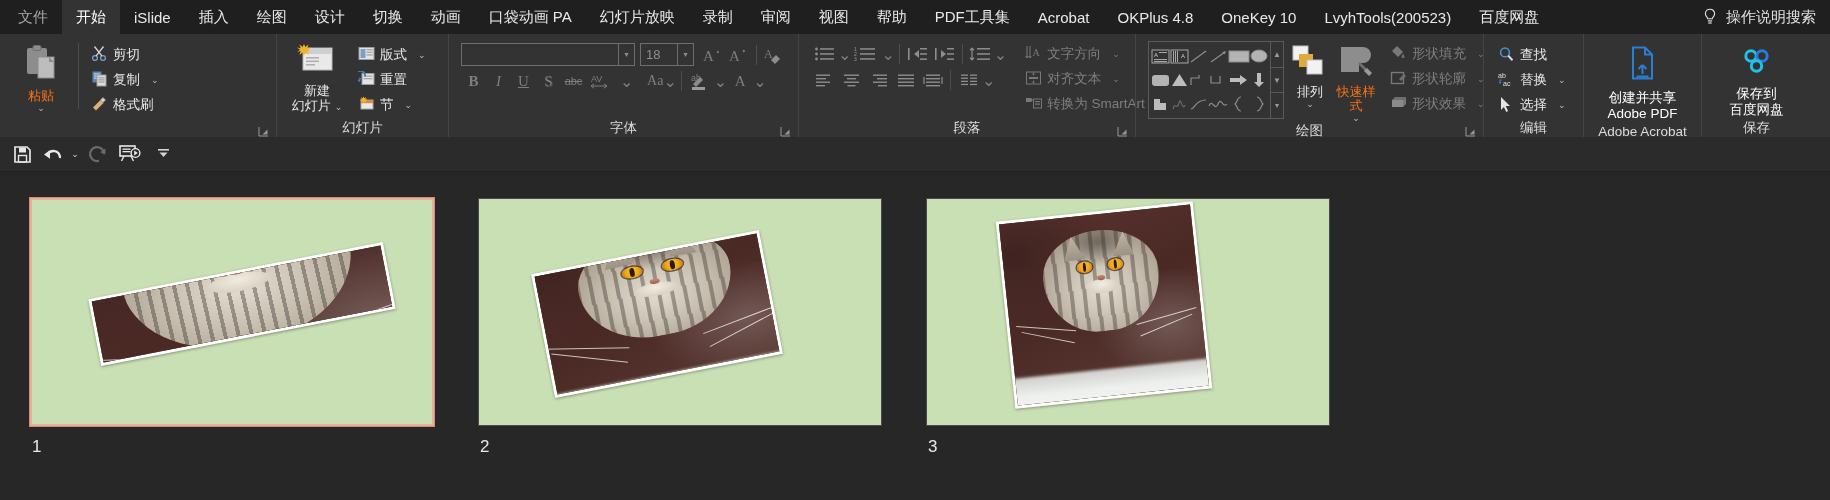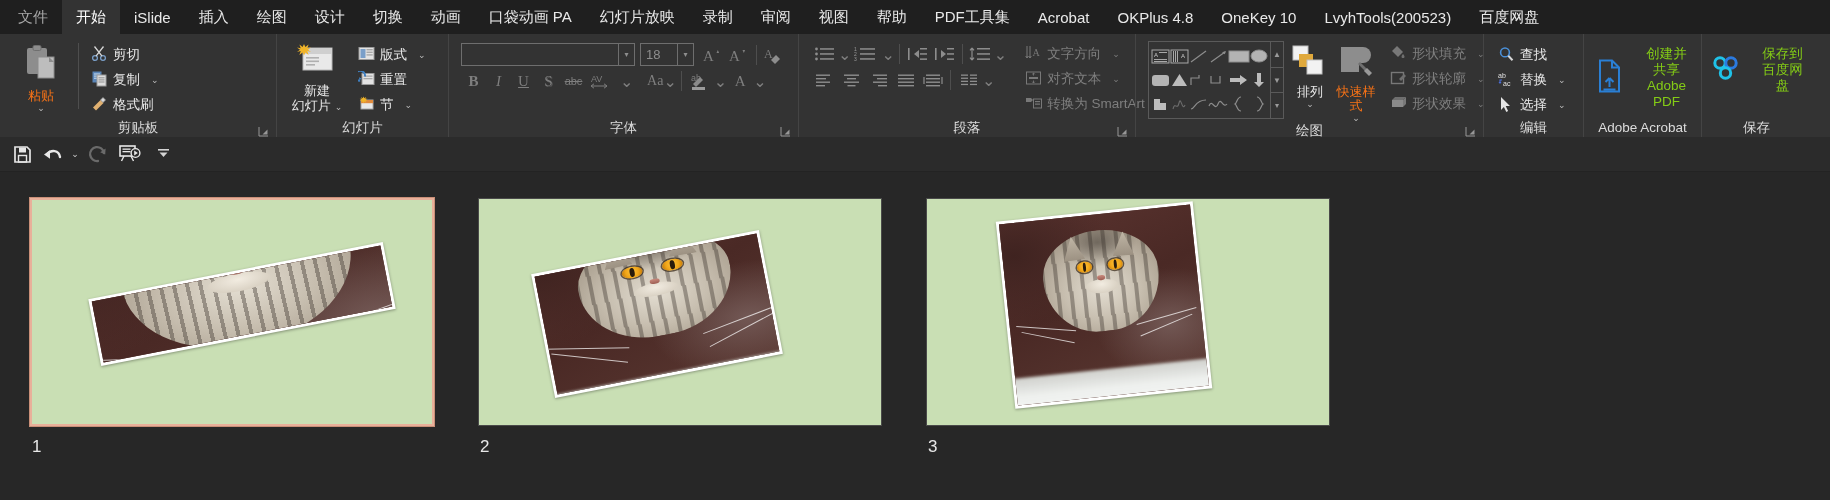--- a/index.html
+++ b/index.html
@@ -153,23 +153,23 @@
   }
   .galscroll div {
     flex:1; display:flex; align-items:center; justify-content:center;
     font-size:8px; color:#9a9a9a;
   }
   .galscroll div + div { border-top:1px solid #5a5a5a; }
 
   
   .bigbtn2 {
     width: 96px;
-    display:flex; flex-direction:row; align-items:center; gap:18px;
+    display:flex; flex-direction:column; align-items:center; gap:6px;
     padding-top:5px; font-size:13.5px; line-height:16px; text-align:center;
-    color:#84cc16; cursor:default;
+    color:#ffffff; cursor:default;
   }
 
   
   .qat {
     height: 35px;
     background: #2b2b2b;
     display:flex; align-items:center;
     padding-left: 8px;
     gap: 2px;
     border-bottom: 1px solid #232323;
@@ -345,20 +345,30 @@
         <span>OneKey 10</span>
       </div>
       <div class="tab">
         <span>LvyhTools(200523)</span>
       </div>
       <div class="tab">
         <span>百度网盘</span>
       </div>
     </div>
   <div style="flex:1"></div>
+  <div class="search-hint">
+    <span class="bulb">
+      <svg width="14" height="18" viewBox="0 0 14 18">
+          <path d="M7 1.2c-2.6 0-4.6 2-4.6 4.5 0 1.7 1 2.9 1.7 3.7.4.5.6.9.6 1.4h4.6c0-.5.2-.9.6-1.4.7-.8 1.7-2 1.7-3.7C11.6 3.2 9.6 1.2 7 1.2z" fill="none" stroke="#e3e3e3" stroke-width="1.1"></path>
+          <rect x="4.9" y="12.3" width="4.2" height="1.2" fill="#e3e3e3"></rect>
+          <rect x="5.3" y="14.4" width="3.4" height="1.2" fill="#e3e3e3"></rect>
+        </svg>
+    </span>
+    <span>操作说明搜索</span>
+  </div>
 </div>
 
 <div class="ribbon">
 
   <div class="group g-clipboard" style="width:276px;">
     <div class="group-body" style="gap:2px;">
       <div class="bigbtn disabled paste-stack">
         <span>
           <svg width="34" height="40" viewBox="0 0 34 40">
             <rect x="3" y="4" width="20" height="26" rx="2" fill="#8d8d8d"></rect>
@@ -402,21 +412,20 @@
           <span>
             <svg width="17" height="17" viewBox="0 0 17 17">
                 <path d="M2 12.5l7.5-7.5 3 3L5 15.5z" fill="#e0b070"></path>
                 <path d="M9.5 5L12 2.5l2.5 2.5L12 7.5z" fill="#d8d8d8" stroke="#9a9a9a" stroke-width=".7"></path>
               </svg>
           </span>
           <span>格式刷</span>
         </div>
       </div>
     </div>
-    <div class="group-label">剪贴板</div>
     <span class="dialog-launcher">
       <svg width="11" height="11" viewBox="0 0 11 11">
           <path d="M1 1v9h9" fill="none" stroke="#b9b9b9" stroke-width="1"></path>
           <path d="M9.5 3.5v5h-5z" fill="#b9b9b9"></path>
         </svg>
     </span>
   </div>
 
   <div class="group" style="width:172px;">
     <div class="group-body" style="gap:4px;">

